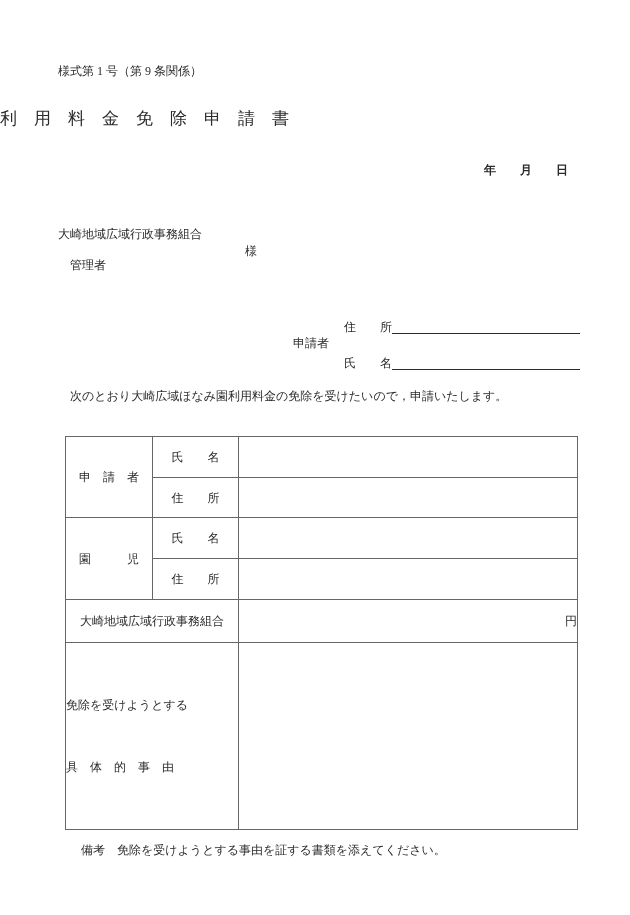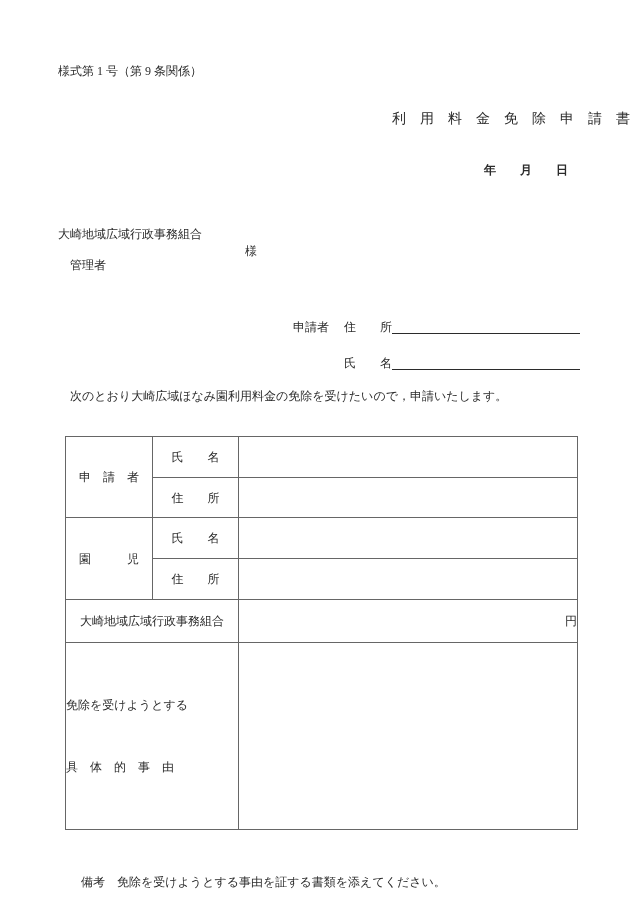--- a/index.html
+++ b/index.html
@@ -16,33 +16,33 @@
     background: #ffffff;
     font-size: 12px;
     line-height: 14px;
   }
   .abs { position: absolute; white-space: pre; }
 
   .form-number { left: 58px; top: 64px; }
 
   .doc-title {
     left: 0; top: 112px; width: 630px;
-    text-align: right;
-    font-size: 14px;
+    text-align: left;
+    font-size: 17px;
     white-space: pre;
   }
 
   .date-line { top: 163px; right: 62px; font-weight: bold; }
 
   .addr-org  { left: 58px; top: 227px; font-family: Liberation Serif, serif; }
   .addr-role { left: 58px; top: 244px; width: 300px; }
   .addr-honorific { position: absolute; left: 187px; top: 0; }
 
   .sig-row1 { left: 332px; top: 306px; }
-  .sig-group { left: 293px; top: 320px; }
+  .sig-group { left: 293px; top: 336px; }
   .sig-row3 { left: 332px; top: 342px; }
   .sig-label { display: inline-block; vertical-align: bottom; }
   .sig-line {
     display: inline-block;
     width: 188px; height: 14px;
     border-bottom: 1px solid #2b2b2b;
     vertical-align: bottom;
   }
 
   .statement { left: 70px; top: 389px; }
@@ -65,21 +65,21 @@
   tr.h41 { height: 41px; }
   tr.h40 { height: 40px; }
   tr.h39 { height: 39px; }
   tr.h187 { height: 187px; }
   td.c-label { text-align: center; white-space: pre; }
   td.c-blank { background: #ffffff; }
   td.c-amount { text-align: right; padding-right: 18px; white-space: pre; }
   td.c-reason { text-align: left; padding-left: 20px; white-space: pre; margin-top: 8px; }
   td.c-reason .reason-line { line-height: 34px; }
 
-  .note { left: 69px; top: 861px; white-space: pre; }
+  .note { left: 69px; top: 829px; white-space: pre; }
   .note .note-text { margin-left: 12px; }
 </style>
 </head>
 <body>
 
 <div class="page">
 
   <div class="abs form-number">様式第 1 号（第 9 条関係）</div>
 
   <div class="abs doc-title">利　用　料　金　免　除　申　請　書</div>

